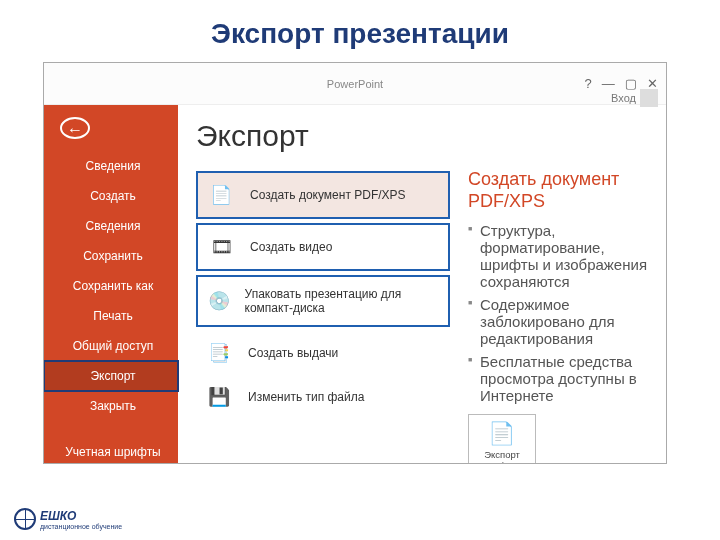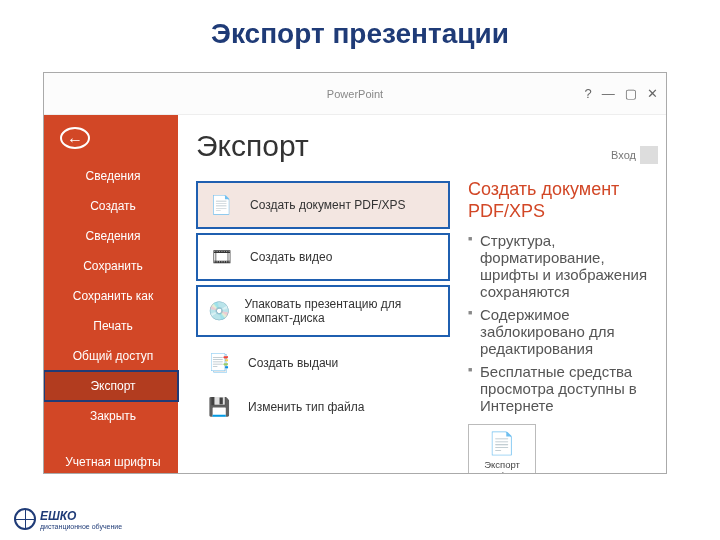--- a/index.html
+++ b/index.html
@@ -13,21 +13,21 @@
   .slide-title {
     text-align: center;
     color: #1f3b77;
     font-size: 28px;
     font-weight: bold;
     padding: 18px 0 10px 0;
   }
   .app-window {
     position: absolute;
     left: 43px;
-    top: 72px;
+    top: 62px;
     width: 624px;
     height: 402px;
     border: 1px solid #aaa;
     background: #fff;
     display: flex;
     flex-direction: column;
   }
   .titlebar {
     height: 42px;
     background: #fcfcfc;
@@ -54,21 +54,20 @@
   }
   .win-btn { color: #666; font-size: 13px; cursor: pointer; }
   .account-row {
     position: absolute;
     right: 8px;
     top: 26px;
     font-size: 11px;
     display: flex;
     align-items: center;
     gap: 4px;
-    margin-top: 47px;
   }
   .avatar {
     width: 18px; height: 18px; background: #ddd;
     display: inline-block;
   }
   .body-row { display: flex; flex: 1; overflow: hidden; }
   .sidebar {
     width: 134px;
     background: #d24726;
     color: #fff;

